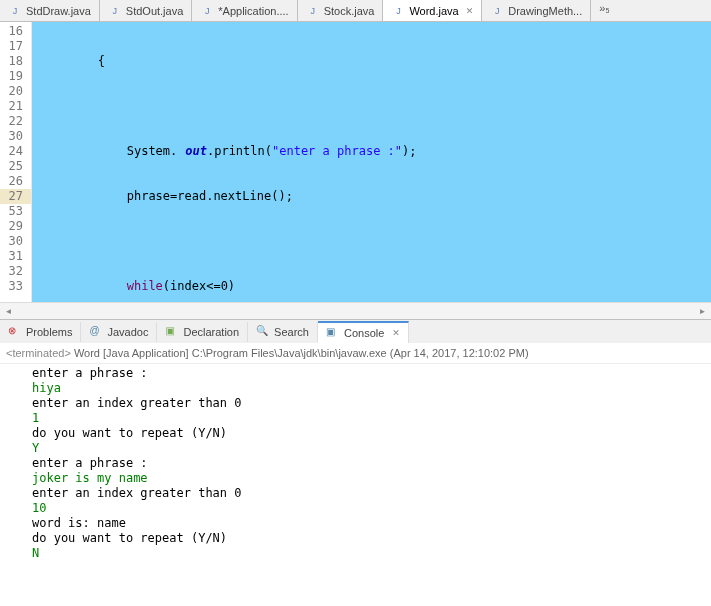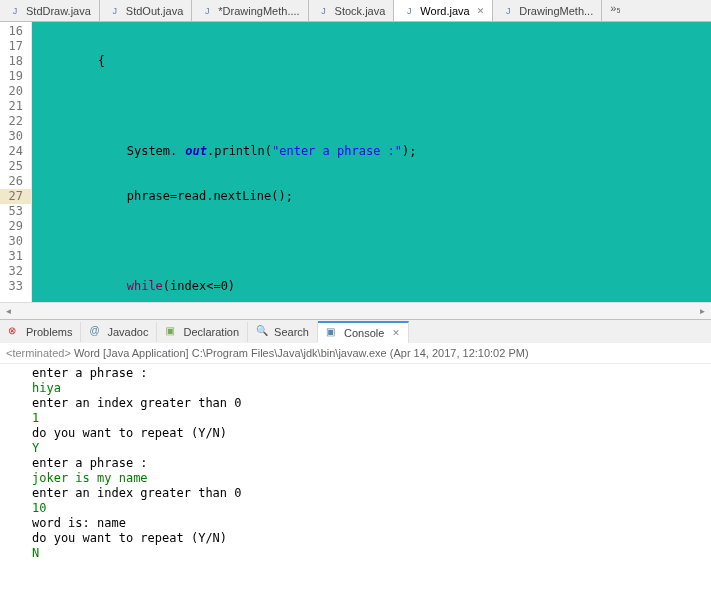--- a/index.html
+++ b/index.html
@@ -4,21 +4,21 @@
 <style>
 * { margin: 0; padding: 0; box-sizing: border-box; }
 body { font-family: 'Segoe UI', Tahoma, sans-serif; font-size: 11px; background: #fff; width: 711px; height: 606px; overflow: hidden; }
 .tab-bar { display: flex; background: #f0f0f0; border-bottom: 1px solid #c0c0c0; height: 22px; }
 .tab { display: flex; align-items: center; padding: 2px 8px; border-right: 1px solid #c0c0c0; cursor: pointer; gap: 4px; color: #444; }
 .tab.active { background: #fff; color: #000; }
 .tab-icon { width: 14px; height: 14px; display: inline-flex; align-items: center; justify-content: center; font-size: 9px; }
 .java-icon { color: #5a7fb8; }
 .tab-close { margin-left: 3px; color: #888; font-size: 9px; }
 .more-icon { padding: 2px 8px; color: #555; }
-.editor { display: flex; height: 280px; background: #14b8a6; position: relative; }
+.editor { display: flex; height: 280px; background: #7dd3fc; position: relative; }
 .gutter { width: 32px; background: #fff; border-right: 1px solid #e8e8e8; text-align: right; color: #777; font-family: Consolas, monospace; font-size: 12px; line-height: 15px; padding-top: 2px; }
 .gutter div { padding-right: 8px; height: 15px; }
 .gutter .bp { background: #f0e8c8; }
 .code { flex: 1; font-family: Consolas, monospace; font-size: 12px; line-height: 15px; padding-top: 2px; white-space: pre; color: #000; overflow: hidden; }
 .code div { height: 15px; padding-left: 8px; }
 .kw { color: #7f0055; font-weight: normal; }
 .str { color: #2a00ff; }
 .static { color: #0000c0; font-style: italic; font-weight: bold; margin-left: 8px; }
 .hscroll { height: 17px; background: #f4f4f4; border-top: 1px solid #ddd; display: flex; align-items: center; }
 .hscroll .left, .hscroll .right { width: 17px; height: 17px; display: flex; align-items: center; justify-content: center; color: #888; font-size: 8px; }
@@ -40,21 +40,21 @@
   <div class="tab">
       <span class="tab-icon java-icon">J</span>
       <span>StdDraw.java</span>
     </div>
   <div class="tab">
       <span class="tab-icon java-icon">J</span>
       <span>StdOut.java</span>
     </div>
   <div class="tab">
       <span class="tab-icon java-icon">J</span>
-      <span>*DrawingMeth....</span>
+      <span>*Application....</span>
     </div>
   <div class="tab">
       <span class="tab-icon java-icon">J</span>
       <span>Stock.java</span>
     </div>
   <div class="tab active">
       <span class="tab-icon java-icon">J</span>
       <span>Word.java</span>
       <span class="tab-close">✕</span>
     </div>

